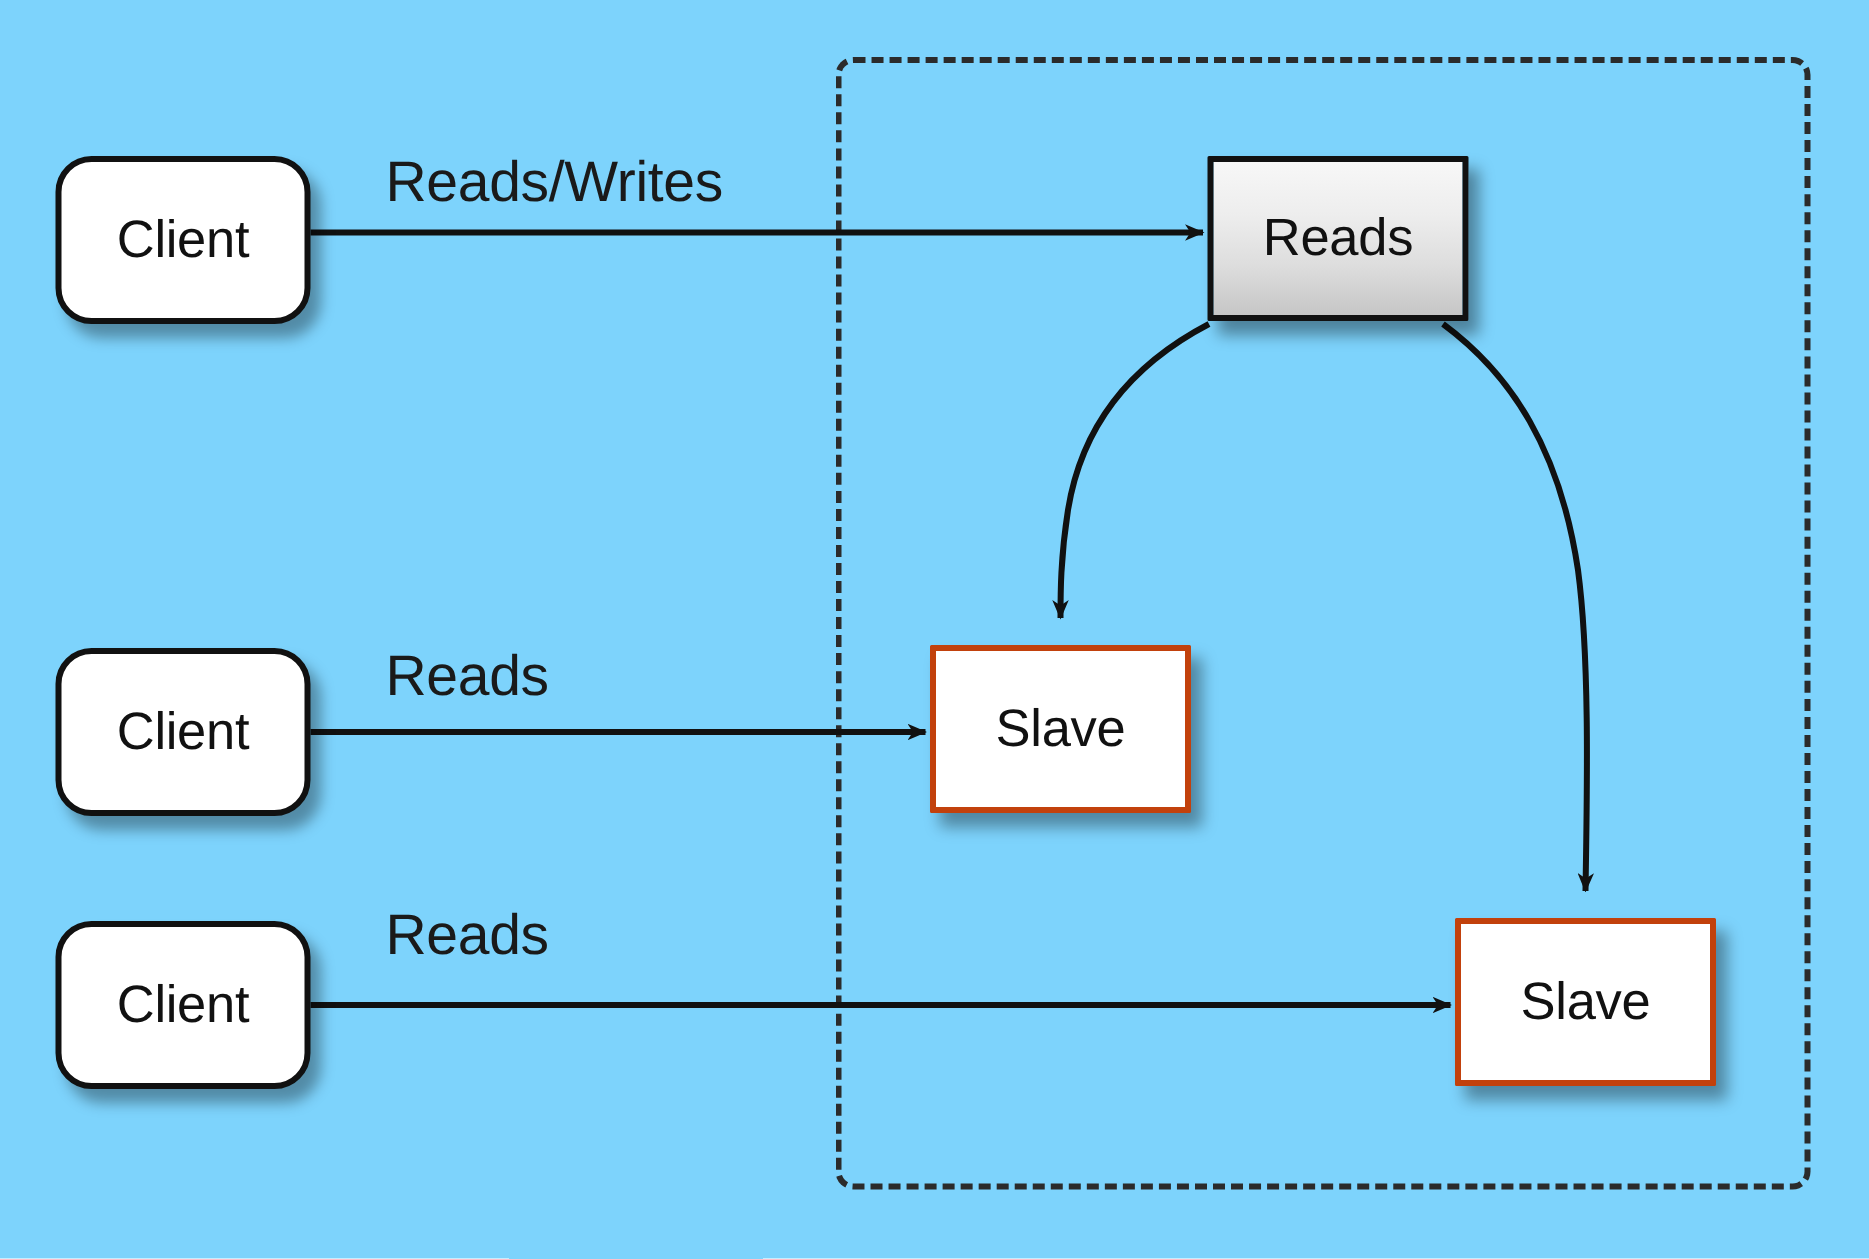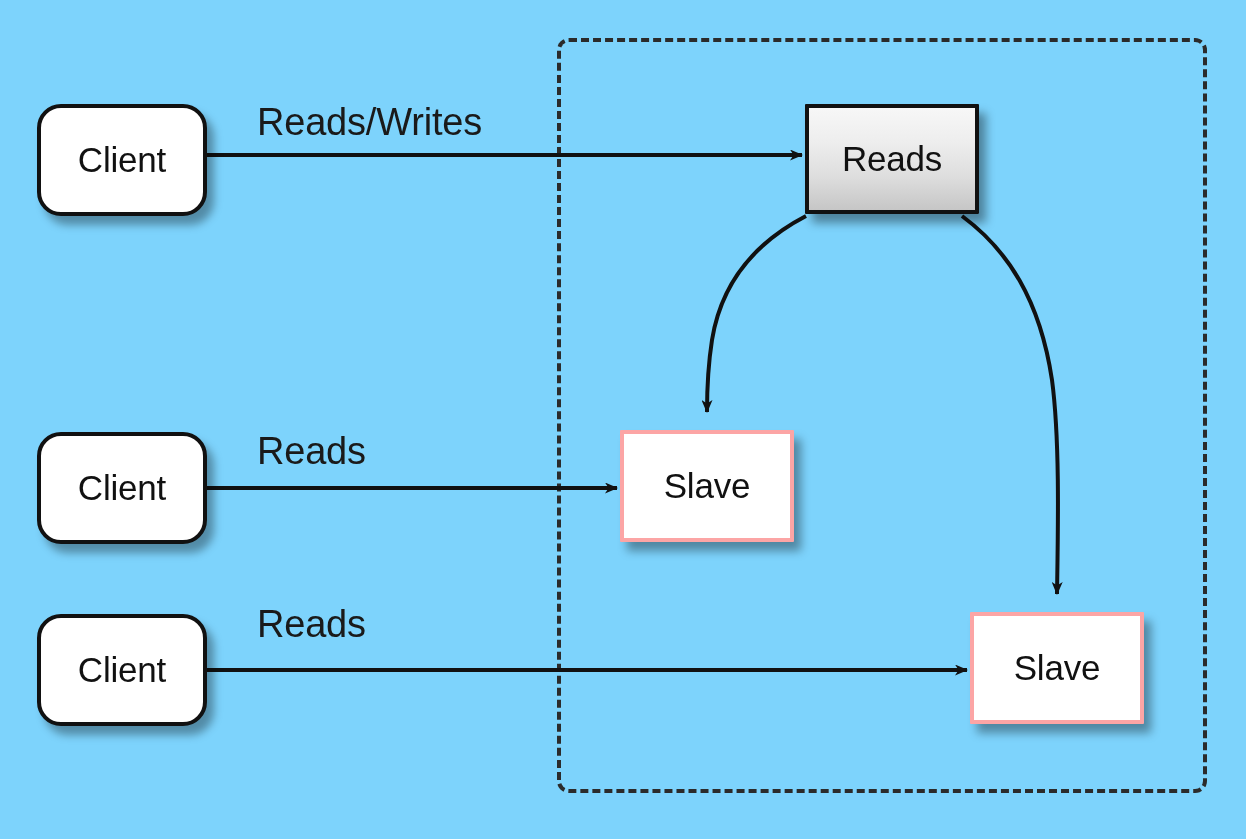--- a/index.html
+++ b/index.html
@@ -58,21 +58,21 @@
     box-shadow: 7px 9px 9px rgba(0,0,0,0.34);
   }
   .node-master {
     background: linear-gradient(to bottom, #f7f7f7 0%, #ededed 35%, #dddddd 68%, #c6c6c6 100%);
     border: 4px solid #111111;
     border-radius: 1px;
     box-shadow: 7px 9px 10px rgba(0,0,0,0.38);
   }
   .node-slave {
     background: #ffffff;
-    border: 4px solid #fca5a5;
+    border: 4px solid #c2410c;
     border-radius: 1px;
     box-shadow: 7px 9px 10px rgba(0,0,0,0.36);
   }
   .boundary {
     position: absolute;
     box-sizing: border-box;
     border: 4px dashed #2b2b2b;
     border-radius: 12px;
     background: transparent;
   }

